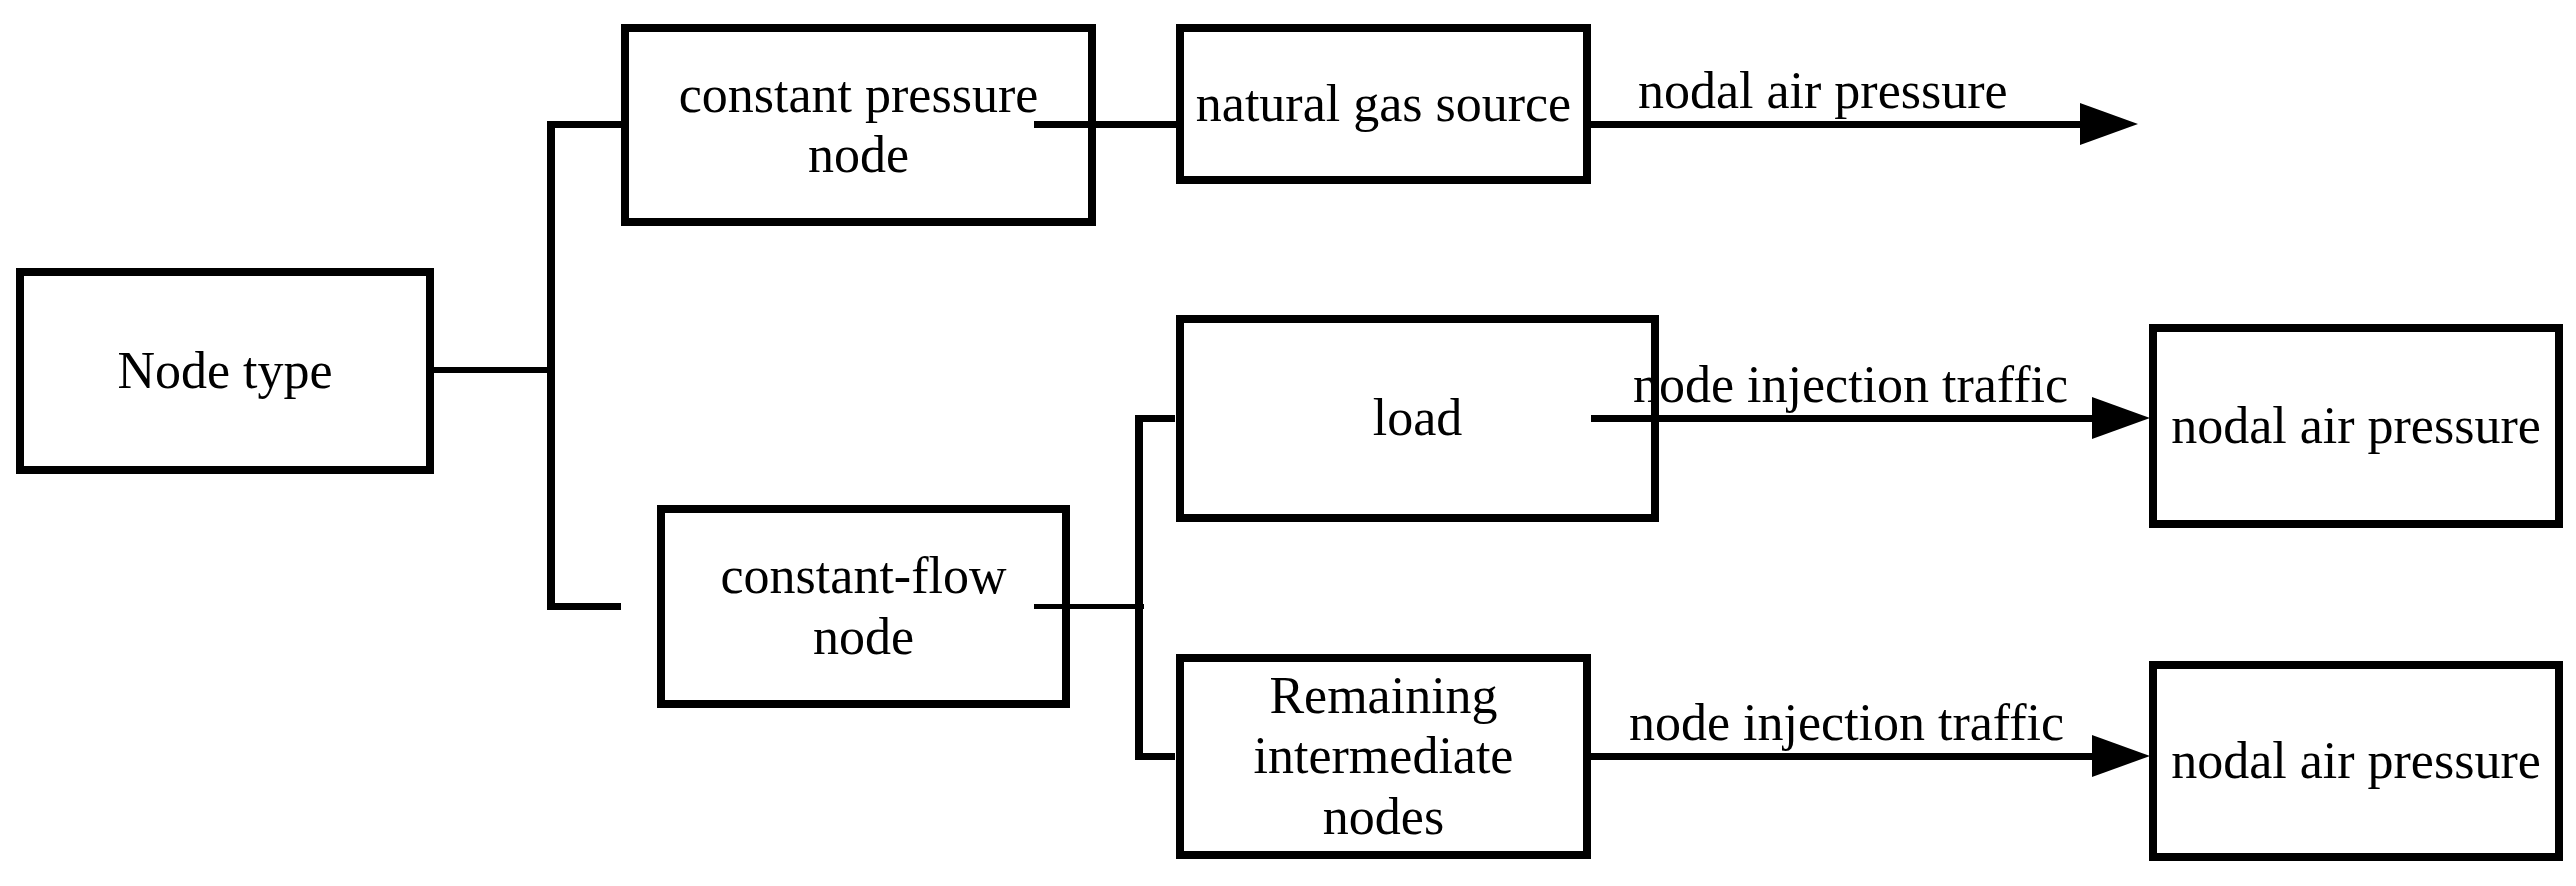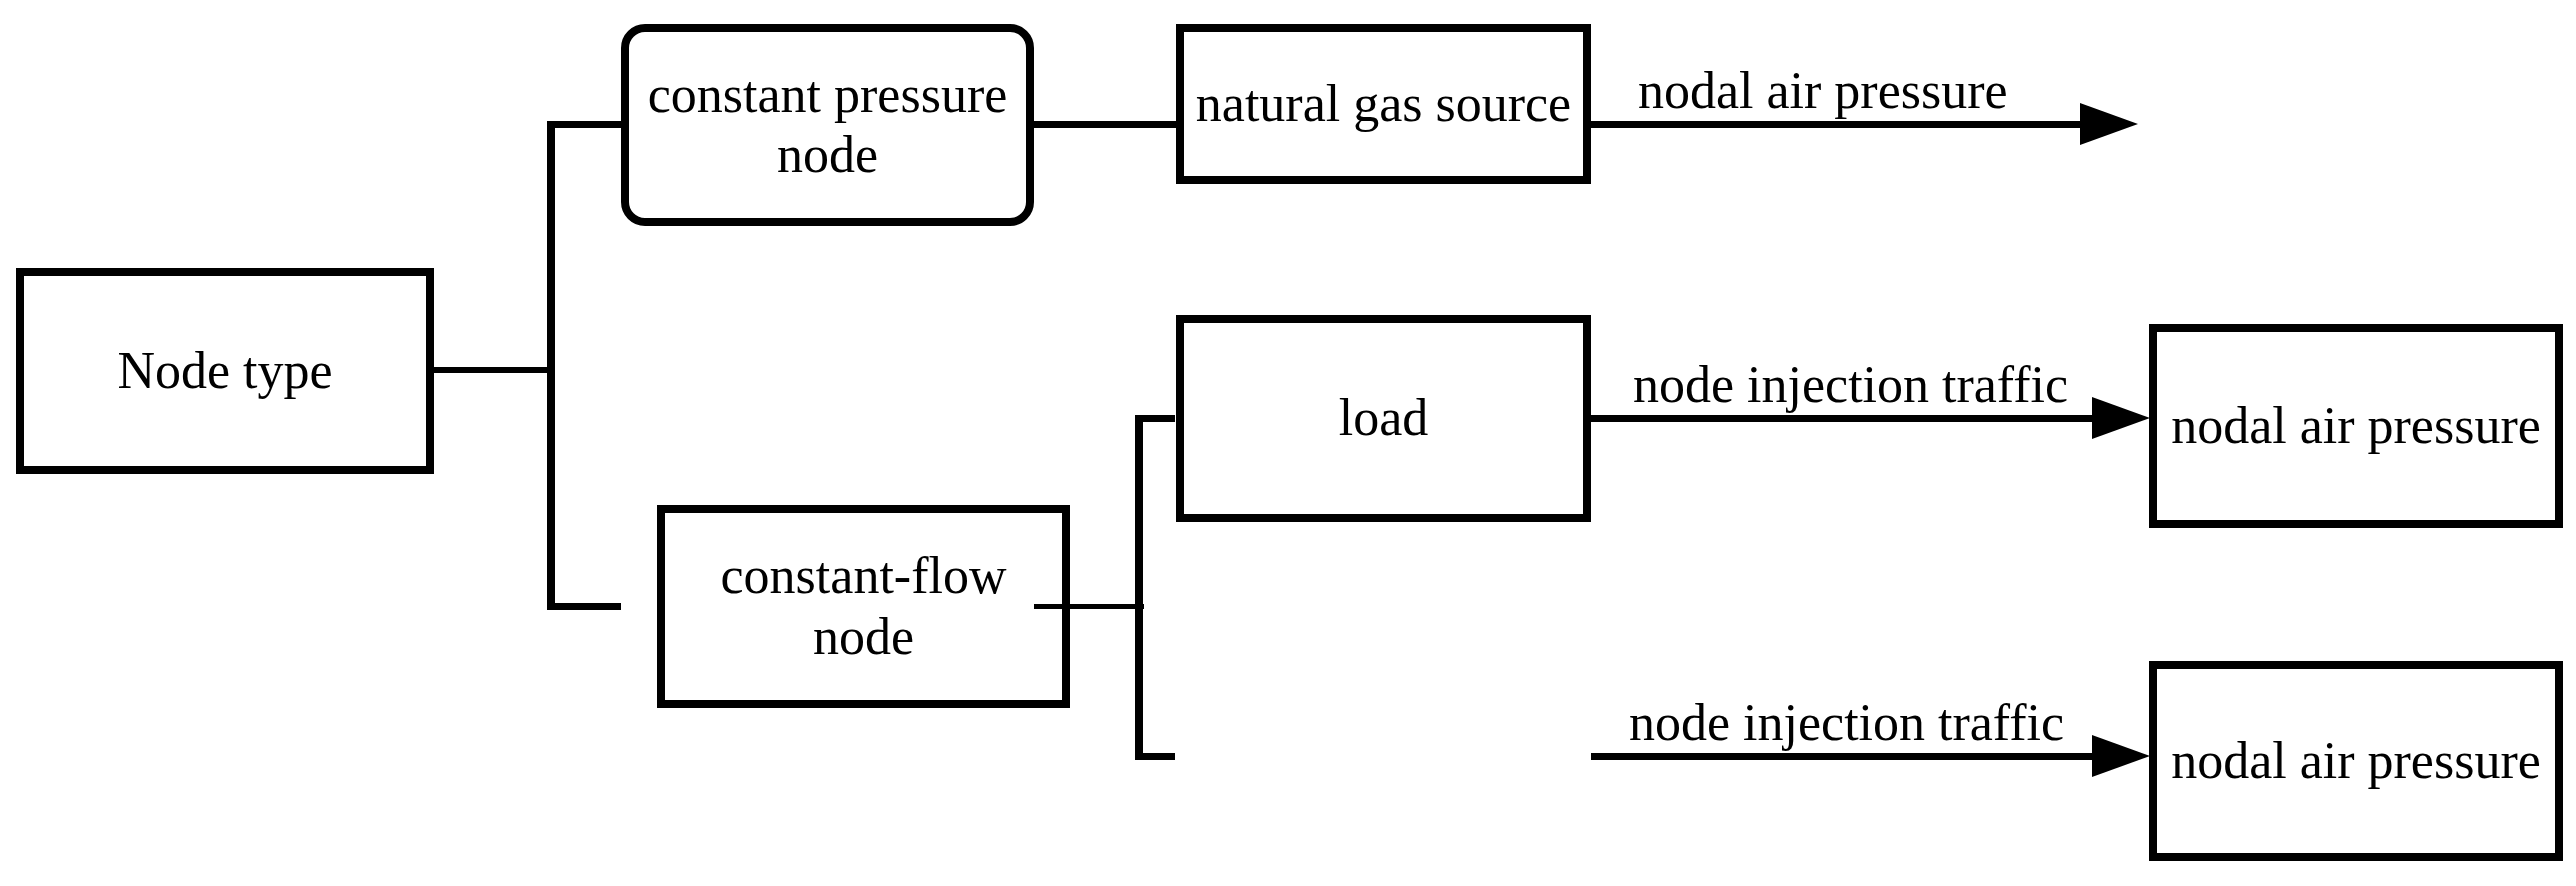--- a/index.html
+++ b/index.html
@@ -48,33 +48,36 @@
     white-space: nowrap;
   }
 </style>
 </head>
 <body>
 
 <div id="canvas">
 
   <div class="box" style="left:16px; top:268px; width:418px; height:206px;text-align:right;">Node type</div>
 
-  <div class="box" style="left:621px; top:24px; width:413px; height:202px;border-radius:24px;">constant pressure
+  <div class="box" style="left:621px; top:24px; width:475px; height:202px;">constant pressure
 node</div>
 
   <div class="box" style="left:1176px; top:24px; width:415px; height:160px;">natural gas source</div>
 
 
   <div class="box" style="left:621px; top:505px; width:413px; height:203px;margin-left:36px;">constant-flow
 node</div>
 
-  <div class="box" style="left:1176px; top:315px; width:415px; height:207px;">load</div>
+  <div class="box" style="left:1176px; top:315px; width:483px; height:207px;">load</div>
 
   <div class="box" style="left:2149px; top:324px; width:414px; height:204px;">nodal air pressure</div>
 
+  <div class="box" style="left:1176px; top:654px; width:415px; height:205px;">Remaining
+intermediate
+nodes</div>
 
   <div class="box" style="left:2149px; top:661px; width:414px; height:200px;">nodal air pressure</div>
 
   <div class="line" style="left:433px; top:367px; width:122px; height:6.3px;"></div>
   <div class="line" style="left:547px; top:121px; width:8px; height:489px;"></div>
   <div class="line" style="left:547px; top:121px; width:74px; height:7.2px;"></div>
   <div class="line" style="left:547px; top:603px; width:74px; height:7.2px;"></div>
 
   <div class="line" style="left:1034px; top:121px; width:142px; height:7.2px;"></div>
 

